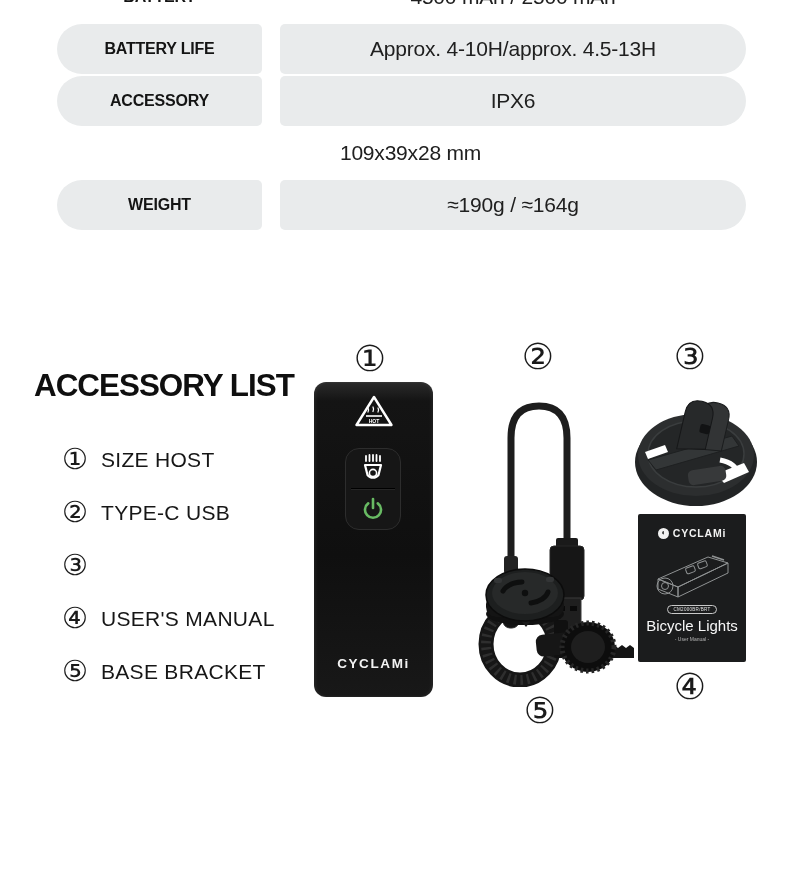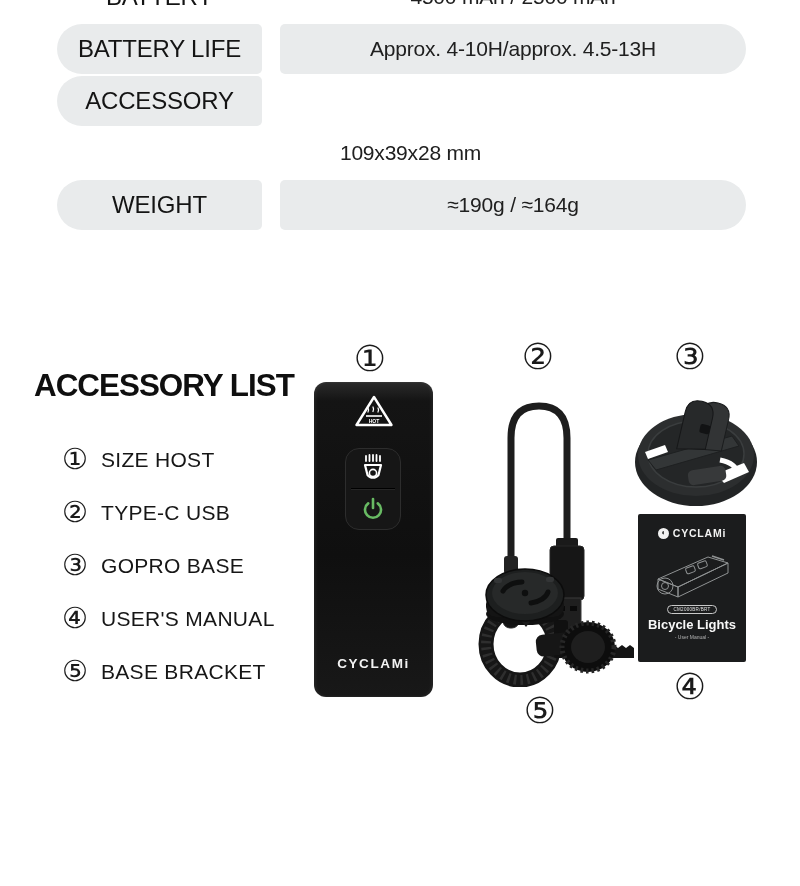--- a/index.html
+++ b/index.html
@@ -7,21 +7,21 @@
     width:800px;height:886px;overflow:hidden;position:relative;
     background:#ffffff;
     font-family:"Liberation Sans", sans-serif;
     color:#1a1a1a;
   }
   
   .spec-table{position:absolute;left:57px;top:-28px;width:689px;}
   .spec-row{display:flex;height:50px;margin-bottom:2px;}
   .spec-label{
     width:205px;display:flex;align-items:center;justify-content:center;
-    font-weight:normal;font-size:24px;letter-spacing:-0.2px;color:#141414;
+    font-weight:bold;font-size:16px;letter-spacing:-0.2px;color:#141414;
   }
   .spec-value{
     flex:1;margin-left:18px;display:flex;align-items:center;justify-content:center;
     font-size:21px;color:#202020;letter-spacing:-0.2px;
   }
   .spec-row.shaded .spec-label{background:#e9ebec;border-radius:25px 5px 5px 25px;}
   .spec-row.shaded .spec-value{background:#e9ebec;border-radius:5px 25px 25px 5px;}
   
   .acc-title{
     position:absolute;left:34px;top:367px;
@@ -70,39 +70,40 @@
     width:11px;height:11px;border-radius:50%;background:#f2f2f2;margin-right:4px;
     display:flex;align-items:center;justify-content:center;
     color:#1b1c1d;font-size:8px;font-weight:bold;line-height:1;
   }
   .manual-brand{color:#f2f2f2;font-weight:bold;font-size:10.5px;letter-spacing:0.8px;}
   .manual-art{margin-top:4px;}
   .manual-badge{
     border:1px solid #c9c9c9;border-radius:6px;padding:1px 5px;
     color:#e2e2e2;font-size:4.5px;letter-spacing:0.3px;line-height:1.2;
   }
-  .manual-title{color:#f7f7f7;font-weight:bold;font-size:13px;margin-top:3px;}
+  .manual-title{color:#f7f7f7;font-weight:normal;font-size:15px;margin-top:3px;}
   .manual-subtitle{color:#b4b4b4;font-size:5px;margin-top:2px;}
   
   .abs{position:absolute;}
 </style>
 </head>
 <body>
 
 <div class="spec-table">
   <div class="spec-row">
     <div class="spec-label">BATTERY</div>
     <div class="spec-value">4500 mAh / 2500 mAh</div>
   </div>
   <div class="spec-row shaded">
     <div class="spec-label">BATTERY LIFE</div>
     <div class="spec-value">Approx. 4-10H/approx. 4.5-13H</div>
   </div>
   <div class="spec-row shaded">
     <div class="spec-label">ACCESSORY</div>
+    <div class="spec-value">IPX6</div>
   </div>
   <div class="spec-row">
     <div class="spec-value">109x39x28 mm</div>
   </div>
   <div class="spec-row shaded">
     <div class="spec-label">WEIGHT</div>
     <div class="spec-value">≈190g / ≈164g</div>
   </div>
 </div>
 
@@ -112,21 +113,20 @@
   <div class="acc-item">
     <span class="acc-num">①</span>
     <span class="acc-label">SIZE HOST</span>
   </div>
   <div class="acc-item">
     <span class="acc-num">②</span>
     <span class="acc-label">TYPE-C USB</span>
   </div>
   <div class="acc-item">
     <span class="acc-num">③</span>
-    <span class="acc-label">GOPRO BASE</span>
   </div>
   <div class="acc-item">
     <span class="acc-num">④</span>
     <span class="acc-label">USER'S MANUAL</span>
   </div>
   <div class="acc-item">
     <span class="acc-num">⑤</span>
     <span class="acc-label">BASE BRACKET</span>
   </div>
 </div>

